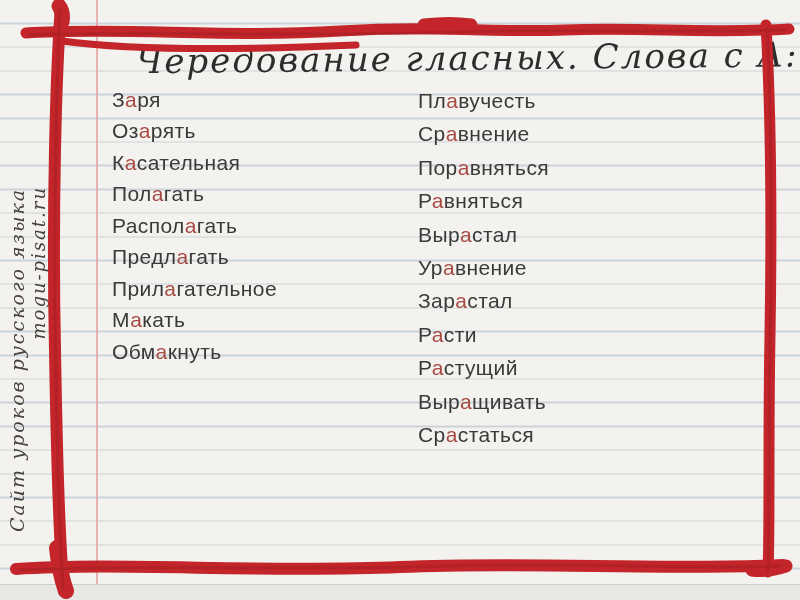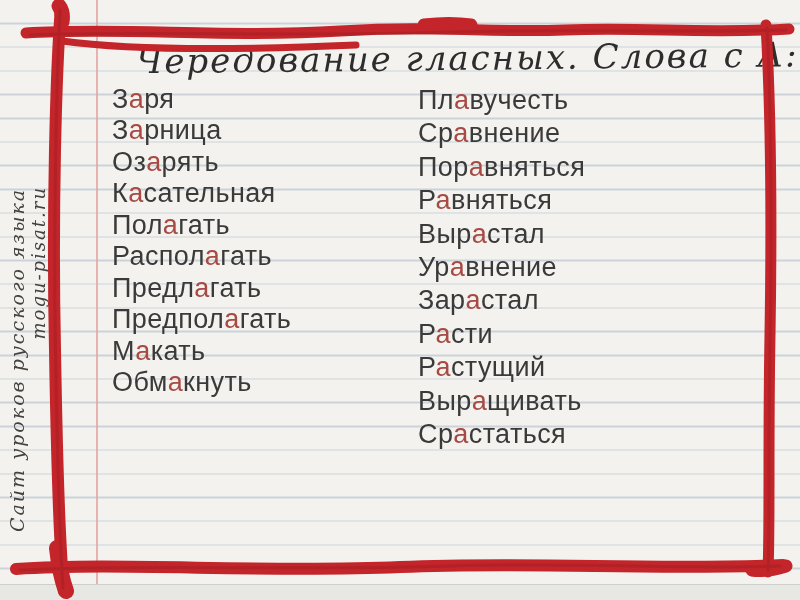--- a/index.html
+++ b/index.html
@@ -31,21 +31,21 @@
   .frame-main{stroke:var(--frame-red,#c3252a);}
   .frame-dark{stroke:var(--frame-dark,#9f1d22);}
   
   .title{
     position:absolute;left:136px;top:38px;width:640px;
     font-family:"DejaVu Serif",serif;font-style:italic;
     font-size:34px;letter-spacing:2px;color:var(--title-text,#2d2d2d);
     transform:rotate(-0.6deg);white-space:nowrap;
   }
   
-  .col{position:absolute;color:var(--word-text,#3a3a3a);font-size:27px;letter-spacing:.4px;}
+  .col{position:absolute;color:var(--word-text,#3a3a3a);font-size:21px;letter-spacing:.4px;}
   .col-left{left:112px;top:84px;}
   .col-left .word{height:31.45px;line-height:31.45px;}
   .col-right{left:418px;top:84px;}
   .col-right .word{height:33.4px;line-height:33.4px;}
   .word{white-space:nowrap;}
   .red-letter{color:var(--letter-red,#a84a44);}
   
   .watermark{
     position:absolute;left:6px;top:532px;width:392px;height:54px;
     transform:rotate(-90deg);transform-origin:top left;
@@ -64,27 +64,26 @@
 
 <div class="watermark">
   <div class="wline1">Сайт уроков русского языка</div>
   <div class="wline2">mogu-pisat.ru</div>
 </div>
 
 <div class="title">Чередование гласных. Слова с А:</div>
 
 <div class="col col-left">
     <div class="word">З<span class="red-letter">а</span>ря</div>
-    <div class="word">З<span class="red-letter">а</span>рница</div>
     <div class="word">Оз<span class="red-letter">а</span>рять</div>
     <div class="word">К<span class="red-letter">а</span>сательная</div>
     <div class="word">Пол<span class="red-letter">а</span>гать</div>
     <div class="word">Распол<span class="red-letter">а</span>гать</div>
     <div class="word">Предл<span class="red-letter">а</span>гать</div>
-    <div class="word">Предпол<span class="red-letter">а</span>гать</div>
+    <div class="word">Прил<span class="red-letter">а</span>гательное</div>
     <div class="word">М<span class="red-letter">а</span>кать</div>
     <div class="word">Обм<span class="red-letter">а</span>кнуть</div>
   </div>
 <div class="col col-right">
     <div class="word">Пл<span class="red-letter">а</span>вучесть</div>
     <div class="word">Ср<span class="red-letter">а</span>внение</div>
     <div class="word">Пор<span class="red-letter">а</span>вняться</div>
     <div class="word">Р<span class="red-letter">а</span>вняться</div>
     <div class="word">Выр<span class="red-letter">а</span>стал</div>
     <div class="word">Ур<span class="red-letter">а</span>внение</div>

